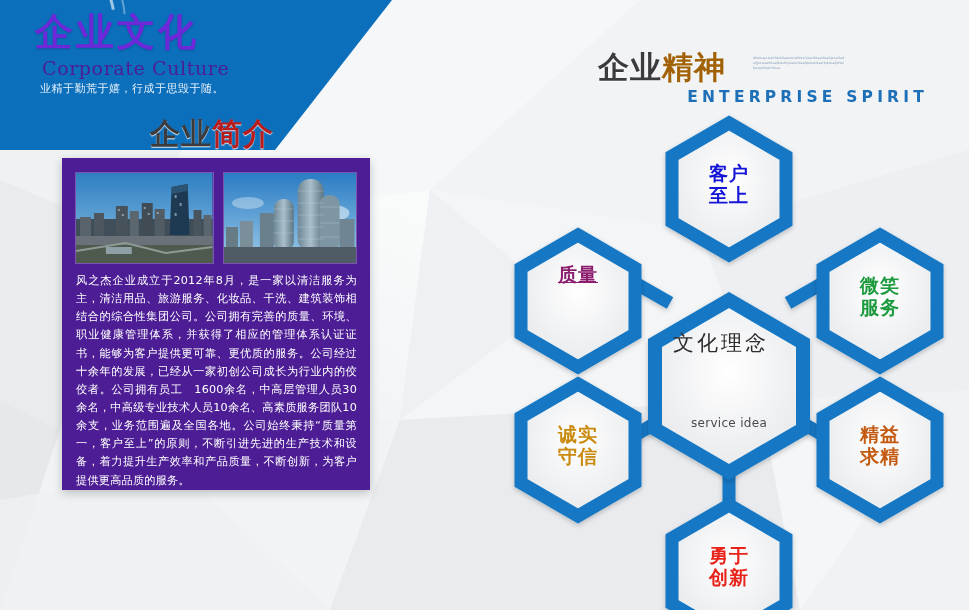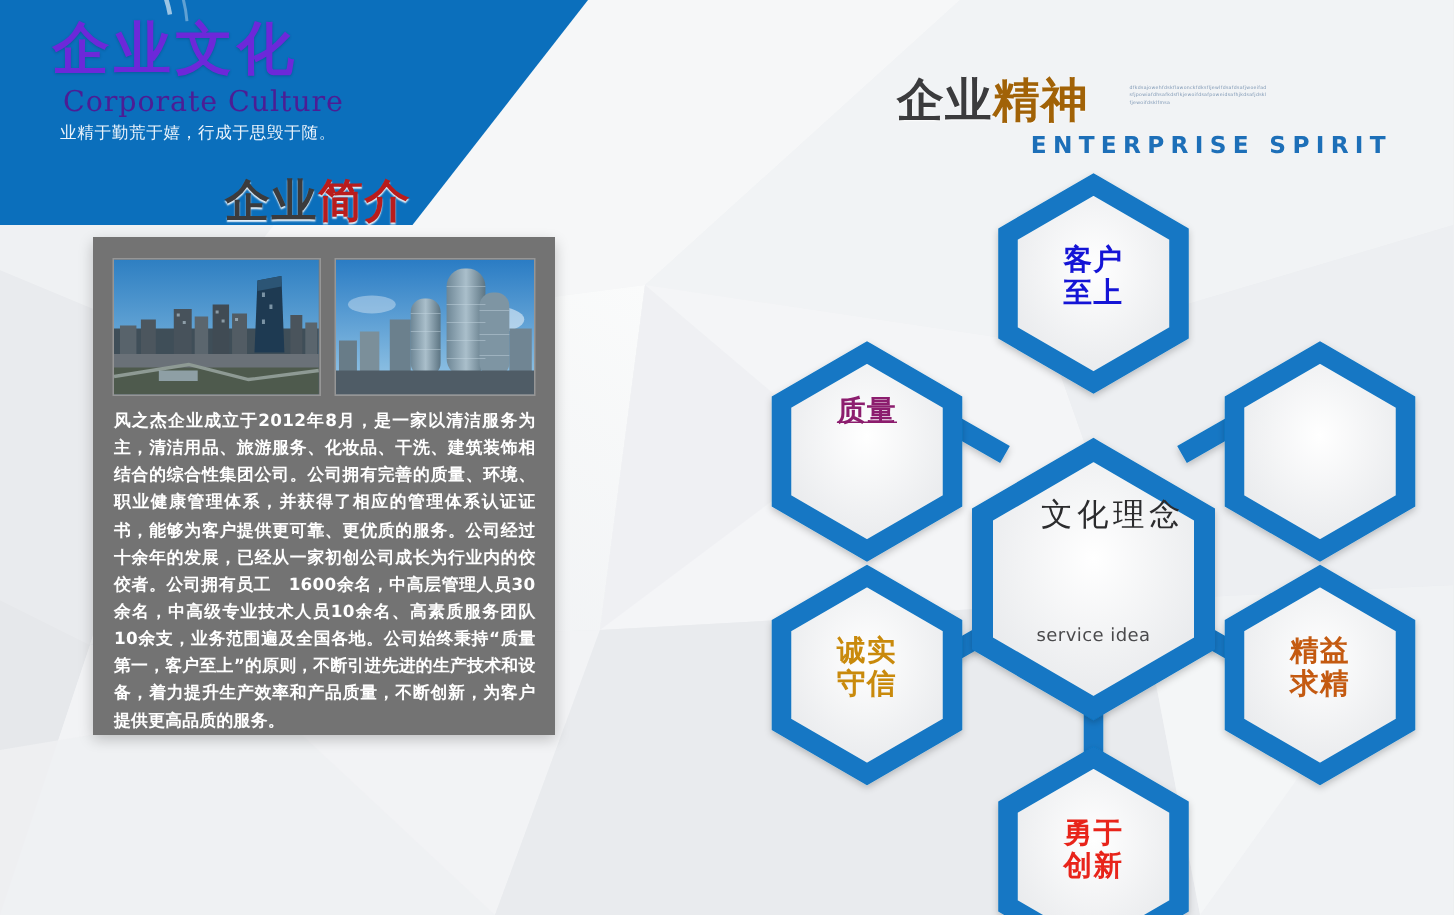--- a/index.html
+++ b/index.html
@@ -54,23 +54,22 @@
     position:absolute;left:150px;top:114px;
     font-size:30px;font-weight:700;letter-spacing:1px;
     text-shadow:0 1px 1px rgba(255,255,255,.9);
   }
   #intro-title .dark{color:#3b3b3d;}
   #intro-title .blue{color:#b91c1c;}
 
   
   #intro-card{
     position:absolute;left:62px;top:158px;width:308px;height:332px;
-    background:#737373;
+    background:#4c1d95;
     box-shadow:0 3px 9px rgba(0,0,0,.22);
-    font-weight:bold;
   }
   #card-photos{
     position:absolute;left:13px;top:14px;width:282px;height:92px;
     display:flex;gap:9px;
   }
   .photo{position:relative;overflow:hidden;border:1px solid rgba(255,255,255,.25);}
   .photo.left{width:137px;height:90px;}
   .photo.right{width:133px;height:90px;}
   .photo svg{display:block;width:100%;height:100%;}
   #card-body{
@@ -270,32 +269,36 @@
     <polygon points="239,195 313,238 313,324 239,367 165,324 165,238" fill="url(#hexfill)" stroke="#1277c4" stroke-width="14" filter="url(#sh)"></polygon>
 
     <polygon points="239,18 296,51 296,117 239,150 182,117 182,51" fill="url(#hexfill)" stroke="#1277c4" stroke-width="13" filter="url(#sh)"></polygon>
     <polygon points="88,130 145,163 145,229 88,262 31,229 31,163" fill="url(#hexfill)" stroke="#1277c4" stroke-width="13" filter="url(#sh)"></polygon>
     <polygon points="390,130 447,163 447,229 390,262 333,229 333,163" fill="url(#hexfill)" stroke="#1277c4" stroke-width="13" filter="url(#sh)"></polygon>
     <polygon points="88,279 145,312 145,378 88,411 31,378 31,312" fill="url(#hexfill)" stroke="#1277c4" stroke-width="13" filter="url(#sh)"></polygon>
     <polygon points="390,279 447,312 447,378 390,411 333,378 333,312" fill="url(#hexfill)" stroke="#1277c4" stroke-width="13" filter="url(#sh)"></polygon>
     <polygon points="239,400 296,433 296,499 239,532 182,499 182,433" fill="url(#hexfill)" stroke="#1277c4" stroke-width="13" filter="url(#sh)"></polygon>
   </svg>
 
-  <div class="hexlabel center-cn" style="left:178px;top:226px;width:148px;">文化理念</div>
+  <div class="hexlabel center-cn" style="left:157px;top:226px;width:148px;">文化理念</div>
   <div class="hexlabel center-en" style="left:165px;top:280px;width:148px;margin-top:32px;">service idea</div>
 
   <div class="hexlabel node" style="left:182px;top:57px;width:114px;color:#1414d6;">
     <div>客户</div>
     <div>至上</div>
   </div>
 
   <div class="hexlabel node" style="left:31px;top:158px;width:114px;color:#8c1d6e;text-decoration:underline;">
     <div>质量</div>
   </div>
 
+  <div class="hexlabel node" style="left:333px;top:169px;width:114px;color:#1a9a3c;">
+    <div>微笑</div>
+    <div>服务</div>
+  </div>
 
   <div class="hexlabel node" style="left:31px;top:318px;width:114px;color:#c98a0c;">
     <div>诚实</div>
     <div>守信</div>
   </div>
 
   <div class="hexlabel node" style="left:333px;top:318px;width:114px;color:#c45a11;">
     <div>精益</div>
     <div>求精</div>
   </div>

